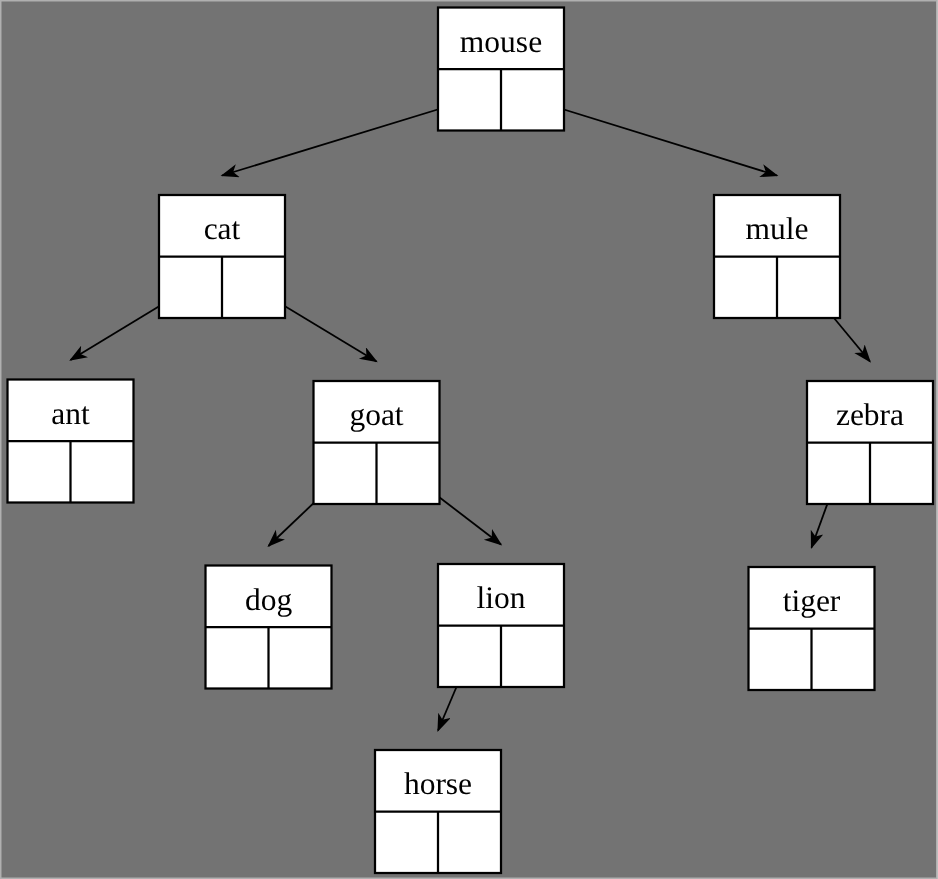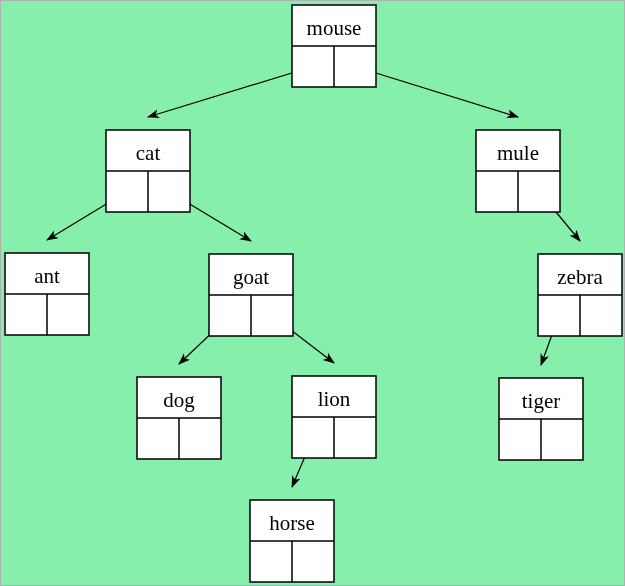--- a/index.html
+++ b/index.html
@@ -5,21 +5,21 @@
   html, body {
     margin: 0;
     padding: 0;
     background: #ffffff;
   }
   .frame {
     position: relative;
     width: 623px;
     height: 584px;
     border: 1px solid #b0b0b0;
-    background: #86efac;
+    background: #737373;
     overflow: hidden;
   }
   svg {
     display: block;
   }
   .node-rect {
     fill: #ffffff;
     stroke: #000000;
     stroke-width: 1.5;
   }

